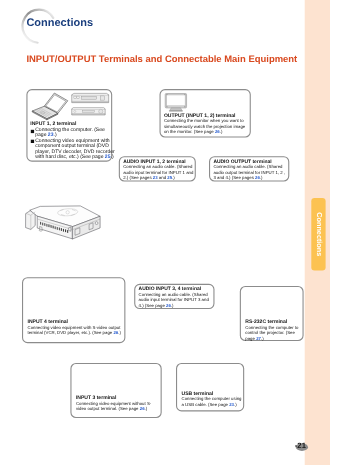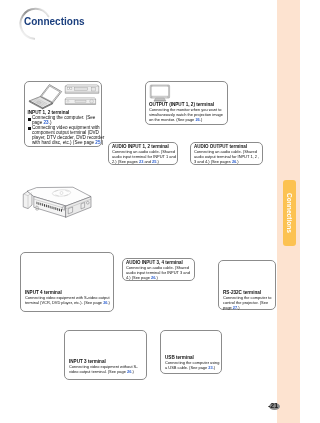--- a/index.html
+++ b/index.html
@@ -43,20 +43,21 @@
         <stop offset="0.25" stop-color="#cfcfcf"></stop>
         <stop offset="0.55" stop-color="#8f8f8f"></stop>
         <stop offset="0.85" stop-color="#c9c9c9"></stop>
         <stop offset="1" stop-color="#ffffff"></stop>
       </linearGradient>
     </defs>
     <path d="M30.5 41.2 A17.8 17.8 0 1 1 47.5 14.5" fill="none" stroke="url(#gsw)" stroke-width="2.4" stroke-linecap="round"></path>
   </svg>
 
   <h1 class="title">Connections</h1>
+  <h2 class="subtitle">INPUT/OUTPUT Terminals and Connectable Main Equipment</h2>
 
   <div class="box" style="left:24px;top:81px;width:78px;height:66px;">
     <div class="ill" style="left:2px;top:1px;width:37px;height:26px;">
       <svg viewBox="0 0 37 26" width="37" height="26" xmlns="http://www.w3.org/2000/svg">
         <g stroke="#4a4a4a" stroke-width="0.55" stroke-linejoin="round">
 
           <path d="M13.2 13.6 L22.4 1.6 L34.6 8.6 L25.6 20.1 Z" fill="#efefef"></path>
 
           <path d="M14.6 13.4 L22.7 3.1 L32.9 9.0 L25.0 18.9 Z" fill="#ffffff" stroke-width="0.4"></path>
 

